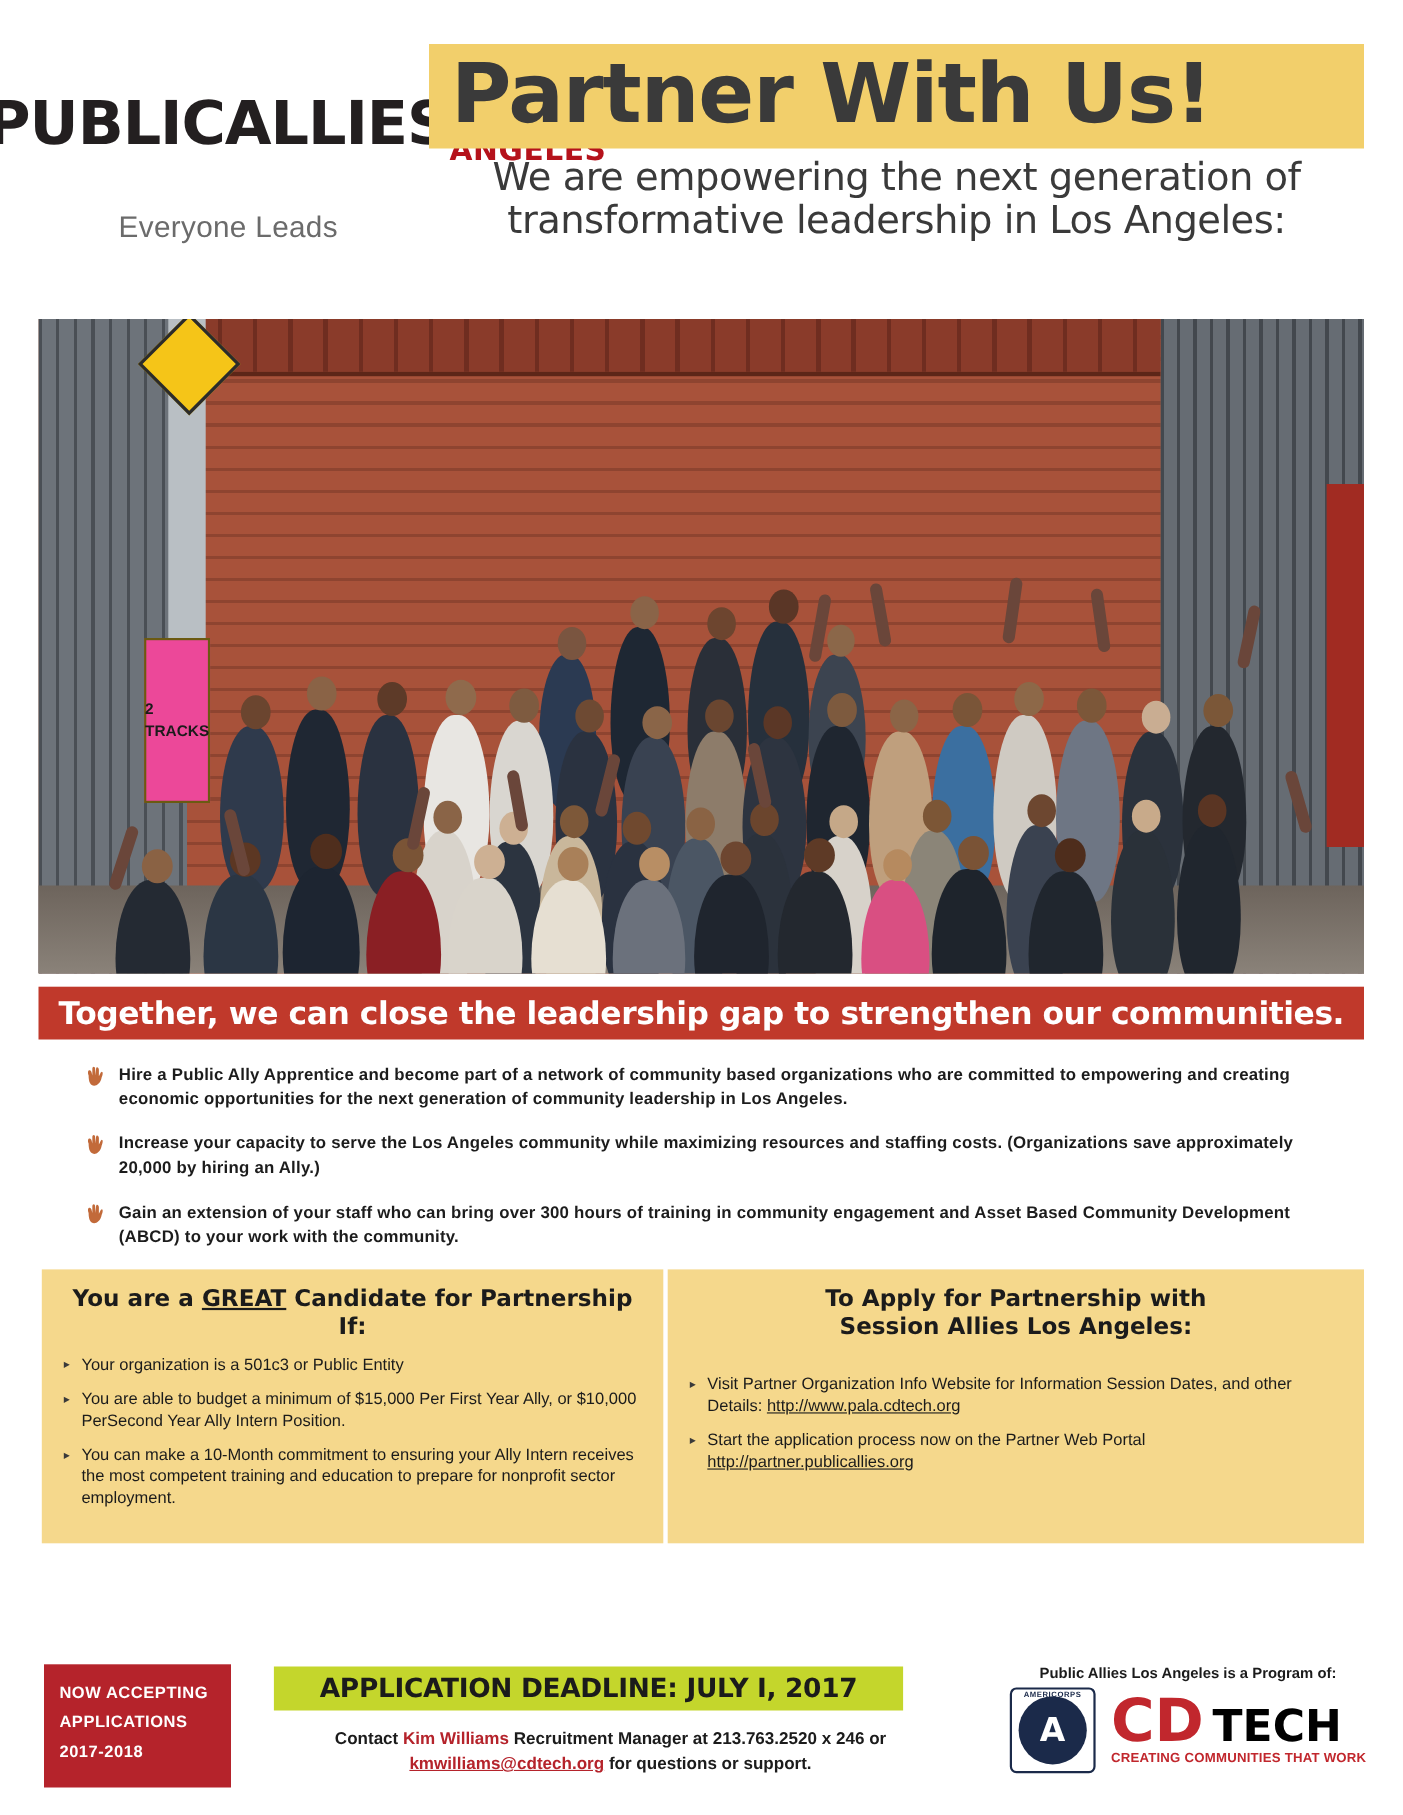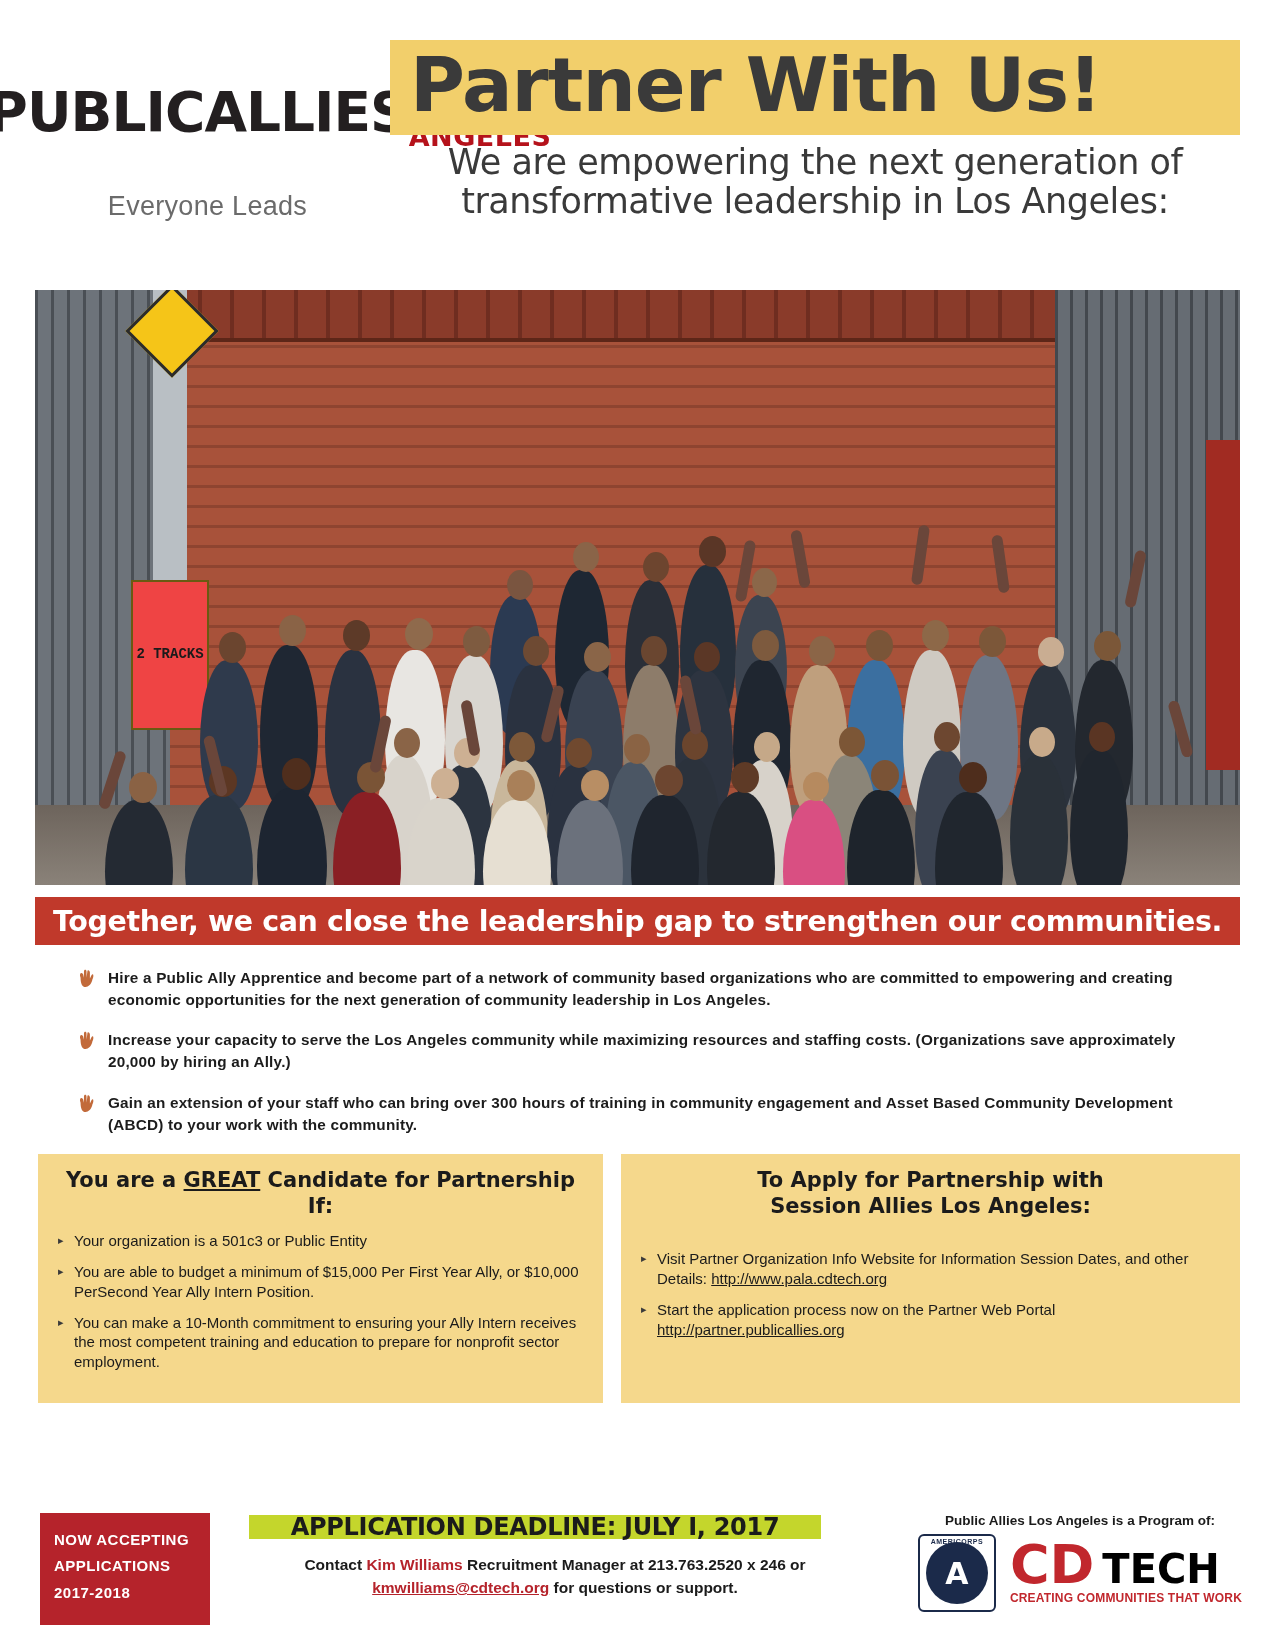--- a/index.html
+++ b/index.html
@@ -115,26 +115,25 @@
   }
   .red-door {
     position: absolute; right: 0; top: 150px; width: 34px; height: 330px;
     background: #a12b22;
   }
   .sign-post {
     position: absolute; left: 118px; top: 0; width: 34px; height: 430px;
     background: #b9bfc4;
   }
   .sign-yellow {
-    position: absolute; left: 96px; top: 290px; width: 78px; height: 150px;
-    background: #ef4444; border: 2px solid #6b5a12;
+    position: absolute; left: 96px; top: 290px; width: 60px; height: 150px;
+    background: #ec4899; border: 2px solid #6b5a12;
     color: #1b1b1b; font-size: 14px; font-weight: bold;
     display: flex; flex-direction: column; align-items: center; justify-content: center;
     line-height: 1.4;
-    font-family: Liberation Mono, monospace;
   }
   .sign-diamond {
     position: absolute; left: 104px; top: 8px; width: 66px; height: 66px;
     background: #f5c518; border: 3px solid #2b2b2b;
     transform: rotate(45deg);
   }
   .ground {
     position: absolute; left: 0; right: 0; bottom: 0; height: 80px;
     background: linear-gradient(#6d645c, #8a8279);
   }
@@ -172,21 +171,21 @@
     font-size: 15.3px;
     font-weight: bold;
     line-height: 1.42;
     color: #1c1c1c;
     letter-spacing: 0.2px;
   }
 
   
   .panels {
     display: flex;
-    gap: 18px;
+    gap: 4px;
     margin: 12px 35px 0 38px;
   }
   .panel {
     background: #f5d88c;
     padding: 14px 20px 20px 20px;
   }
   .panel.left { width: 565px; }
   .panel.right { flex: 1; }
   .panel h3 {
     font-family: "DejaVu Sans", sans-serif;
@@ -219,21 +218,21 @@
     color: #fff;
     font-size: 15px;
     font-weight: bold;
     line-height: 1.75;
     padding: 14px 0 0 14px;
     letter-spacing: 0.5px;
   }
   .footer-mid { flex: 1; padding: 0 14px; }
   .deadline-bar {
     background: #c4d62c;
-    height: 24px;
+    height: 40px;
     margin: 2px 80px 0 25px;
     display: flex; align-items: center; justify-content: center;
   }
   .deadline-bar span {
     font-family: "DejaVu Sans", sans-serif;
     font-weight: bold;
     font-size: 24px;
     color: #1b1b1b;
     letter-spacing: -0.3px;
   }

